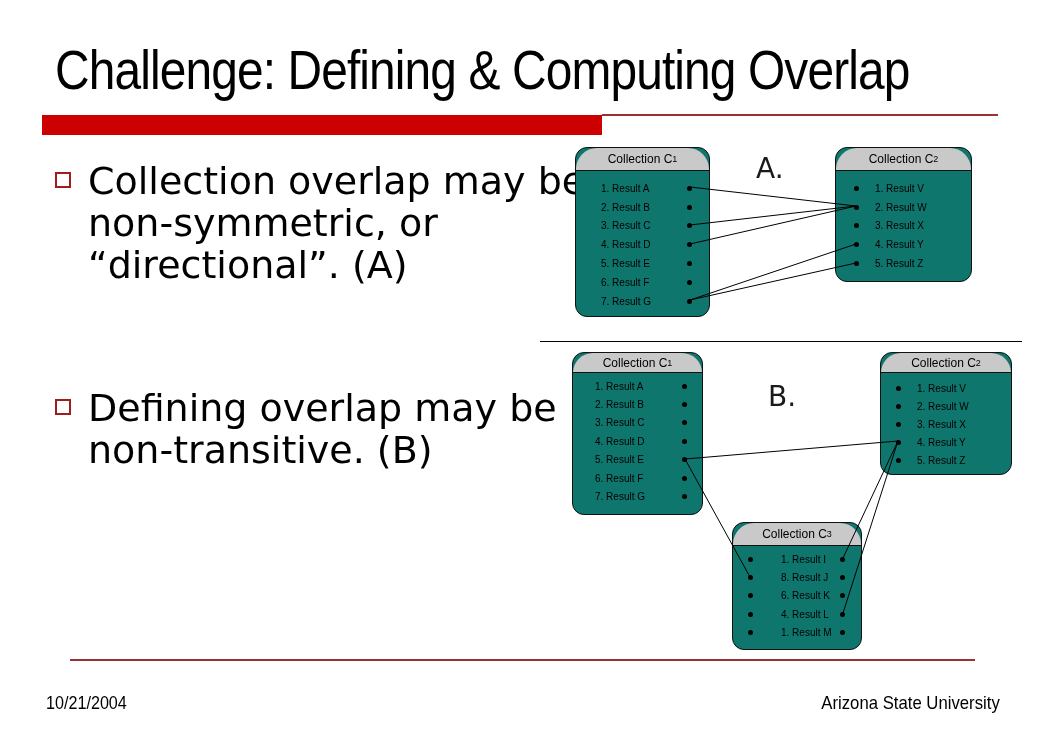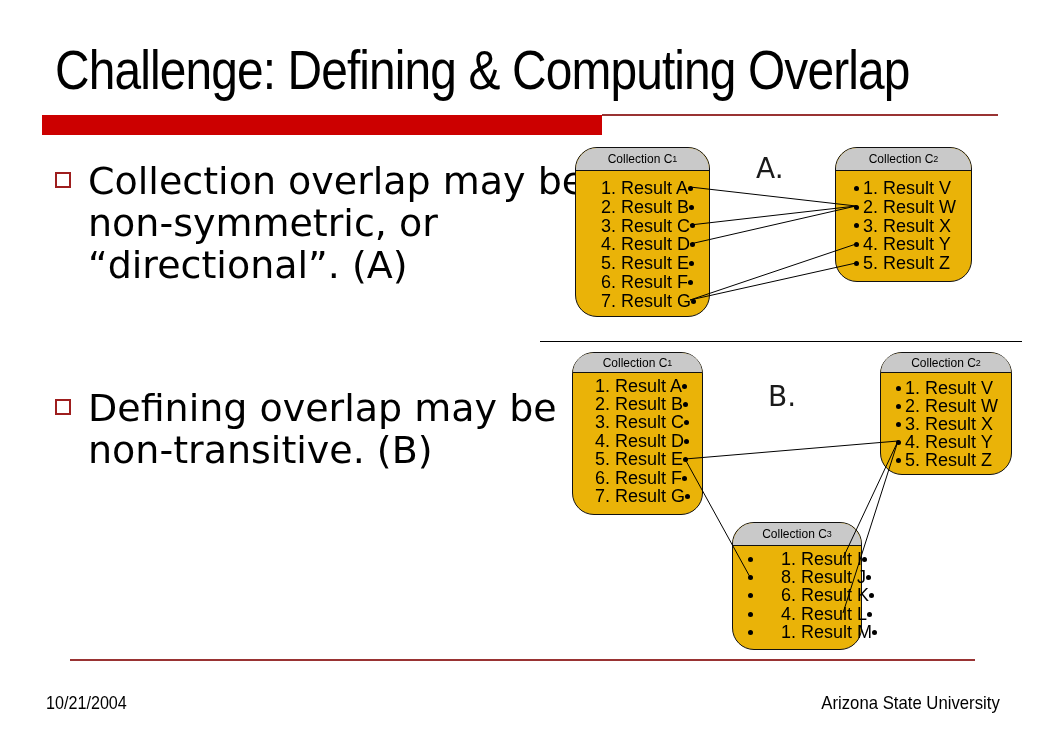--- a/index.html
+++ b/index.html
@@ -18,38 +18,38 @@
   
   .bullet-block{position:absolute;left:55px;font-family:"DejaVu Sans",sans-serif;color:#000;}
   .bullet-sq{
     position:absolute;left:0;top:12px;width:12px;height:12px;
     border:2px solid #9e1e1e;background:#fff;
   }
   .bullet-text{margin-left:33px;font-size:38px;line-height:42px;}
   .bullet-text div{white-space:nowrap;}
   
   .cbox{
-    position:absolute;background:#eab308;border:1px solid #111;border-radius:22px;
+    position:absolute;background:#0f766e;border:1px solid #111;border-radius:12px;
     box-sizing:border-box;font-family:"Liberation Sans",sans-serif;
   }
   .cbox-header{
     height:var(--header-h);background:#c9c9c9;border-bottom:1px solid #111;
     border-radius:21px 21px 0 0;display:flex;align-items:center;justify-content:center;
     font-size:12px;color:#000;
   }
   .cbox-header sub{font-size:9px;line-height:0;}
   .cbox-body{padding-top:var(--padtop);}
   .row{
     height:var(--rowh);display:flex;align-items:center;
     padding-left:var(--padl);padding-right:var(--padr,0px);
-    font-size:18px;color:#000;white-space:nowrap;
+    font-size:10px;color:#000;white-space:nowrap;
   }
   .dot{width:5px;height:5px;border-radius:50%;background:#000;flex:none;}
   .row.dot-right .dot{margin-left:auto;}
-  .row.dot-left .lbl{margin-left:4px;}
+  .row.dot-left .lbl{margin-left:16px;}
   .row.dot-both .lbl{flex:1;margin-left:28px;}
   
   .diagram-label{
     position:absolute;font-family:"DejaVu Sans",sans-serif;font-size:28px;color:#1a1a1a;
   }
   #divider-b{position:absolute;left:540px;top:341px;width:482px;height:1px;background:#000;}
   #connector-svg{position:absolute;left:0;top:0;width:1038px;height:734px;pointer-events:none;}
   #connector-svg line{stroke:#000;stroke-width:1;}
   
   #footer-line{position:absolute;left:70px;top:659px;width:905px;height:2px;background:#993333;}

